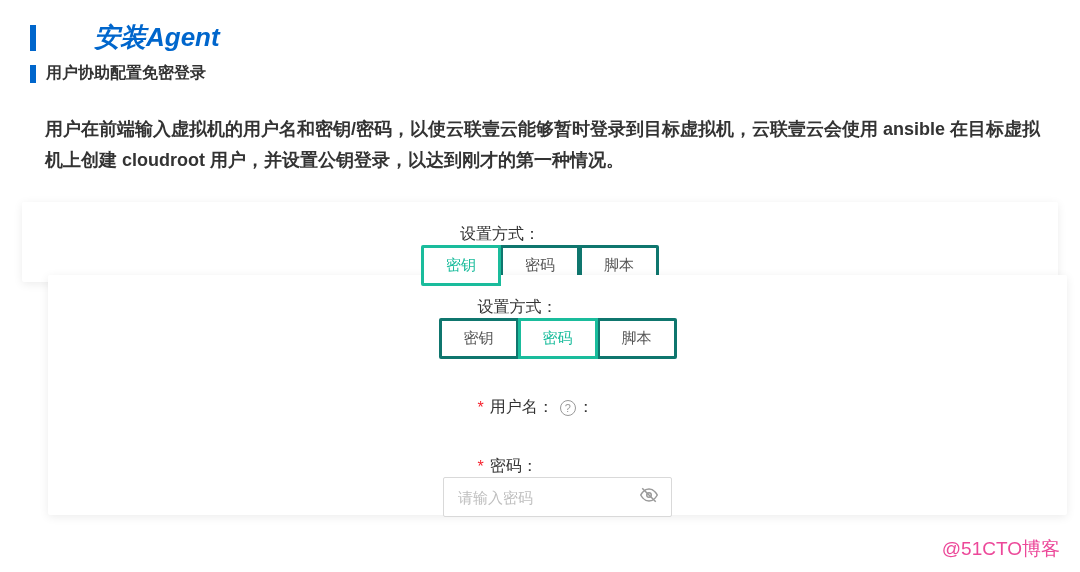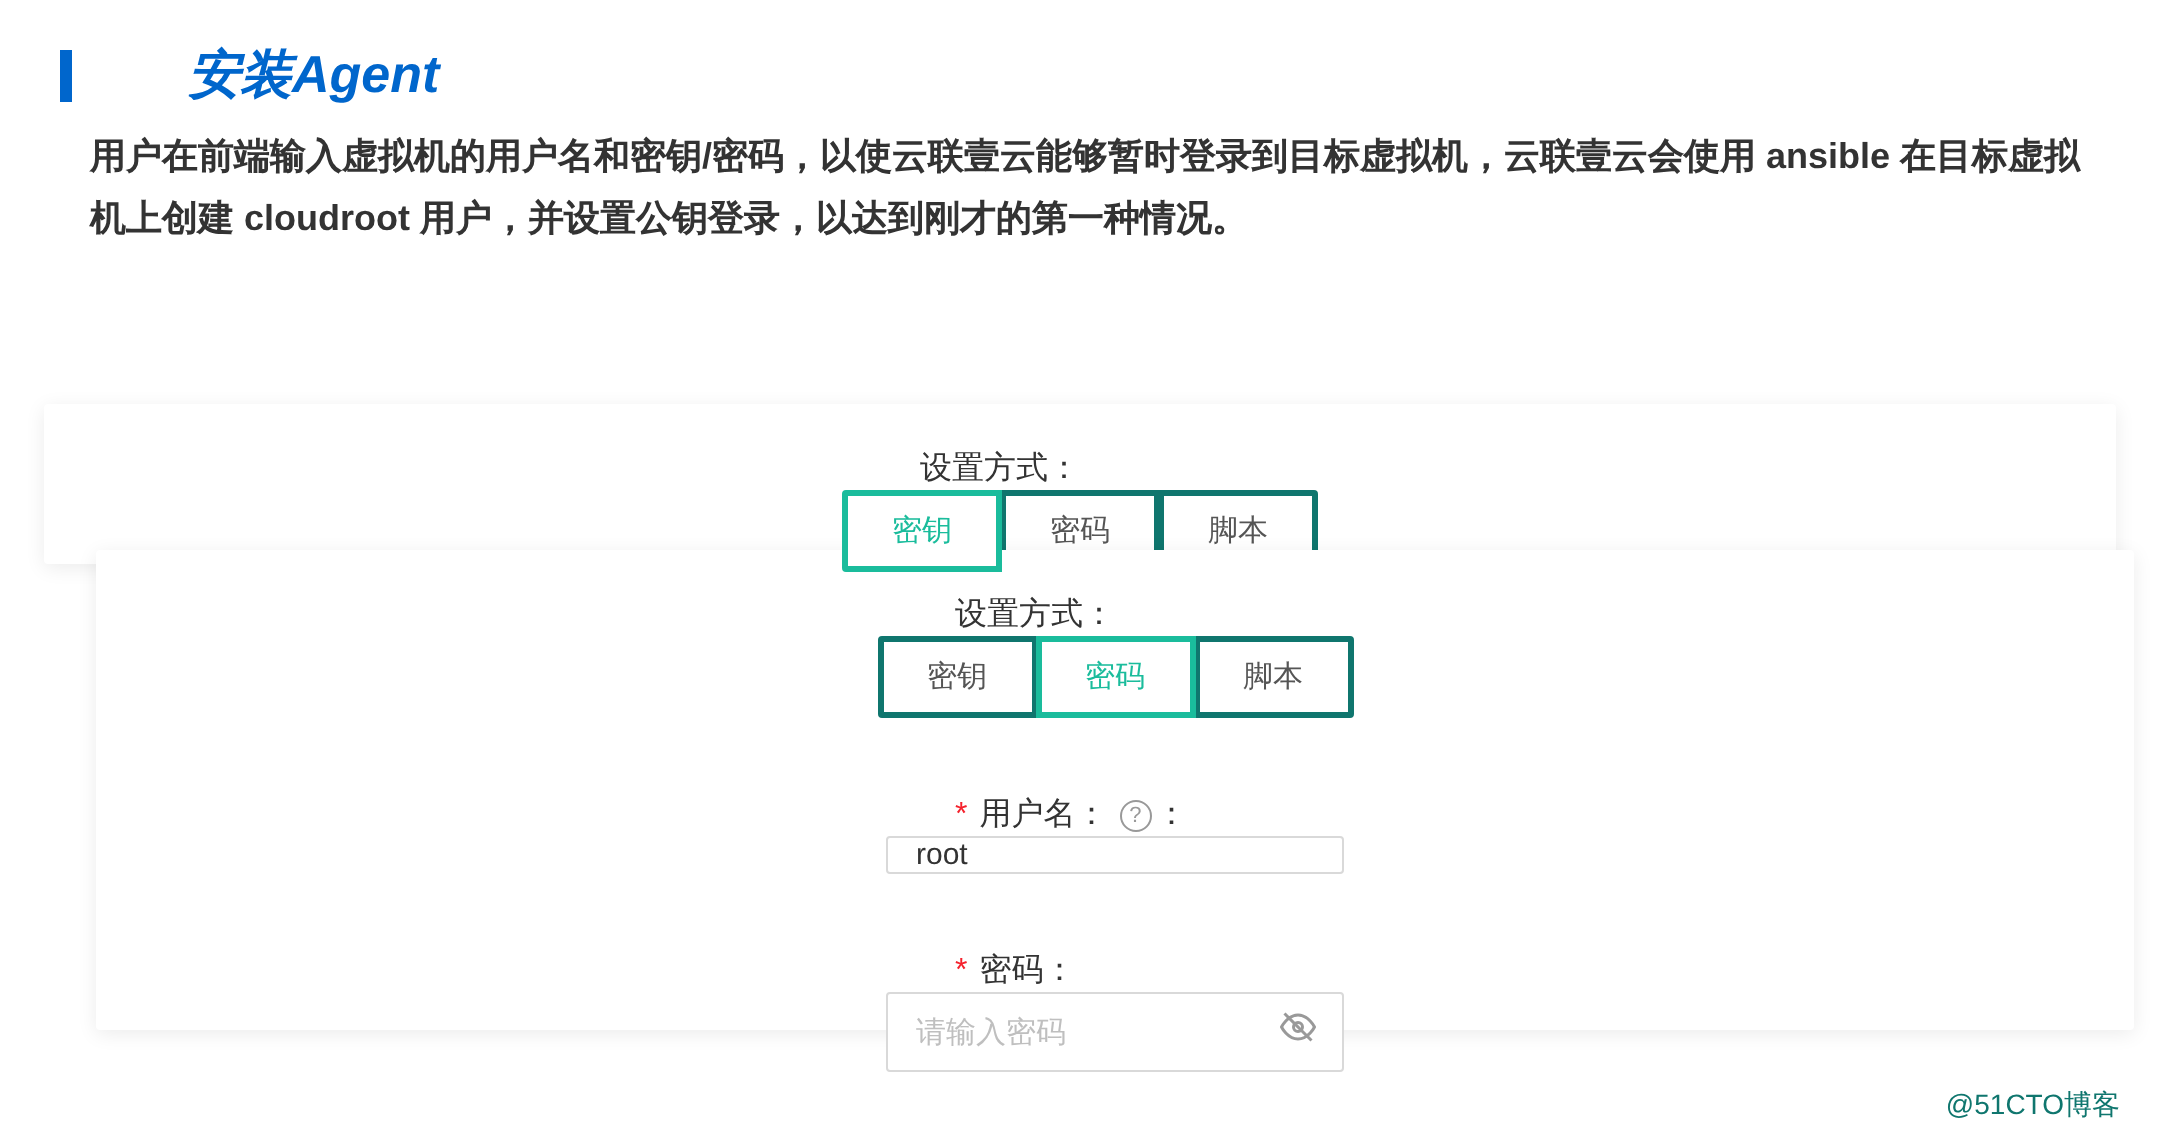--- a/index.html
+++ b/index.html
@@ -162,31 +162,35 @@
       right: 14px;
       top: 50%;
       transform: translateY(-50%);
       color: #999;
       cursor: pointer;
     }
     .watermark {
       position: absolute;
       bottom: 10px;
       right: 20px;
-      color: #0f766e;
-      font-size: 14px;
+      color: #ec4899;
+      font-size: 19px;
     }
   </style>
 </head>
 <body>
 
 <div class="header">
   <div class="title-row">
     <div class="title-bar"></div>
     <div class="title-text">安装Agent</div>
+  </div>
+  <div class="subtitle-row">
+    <div class="subtitle-bar"></div>
+    <div class="subtitle-text">用户协助配置免密登录</div>
   </div>
 </div>
 
 <div class="description">用户在前端输入虚拟机的用户名和密钥/密码，以使云联壹云能够暂时登录到目标虚拟机，云联壹云会使用 ansible 在目标虚拟机上创建 cloudroot 用户，并设置公钥登录，以达到刚才的第一种情况。</div>
 
 <div class="panel panel-back">
   <div class="form-row">
     <div class="form-label">设置方式：</div>
     <div class="radio-group">
       <button class="radio-btn active">密钥</button>
@@ -207,21 +211,20 @@
   </div>
 
   <div class="form-row">
     <div class="form-label">
       <span class="required">*</span>
       <span>用户名</span>
       <span>：</span>
       <span class="help-icon">?</span>
       <span>：</span>
     </div>
-    <input type="text" class="text-input" value="root" style="">
   </div>
 
   <div class="form-row">
     <div class="form-label">
       <span class="required">*</span>
       <span>密码</span>
       <span>：</span>
     </div>
     <div class="input-wrapper">
       <input type="password" class="text-input" placeholder="请输入密码" style="">

